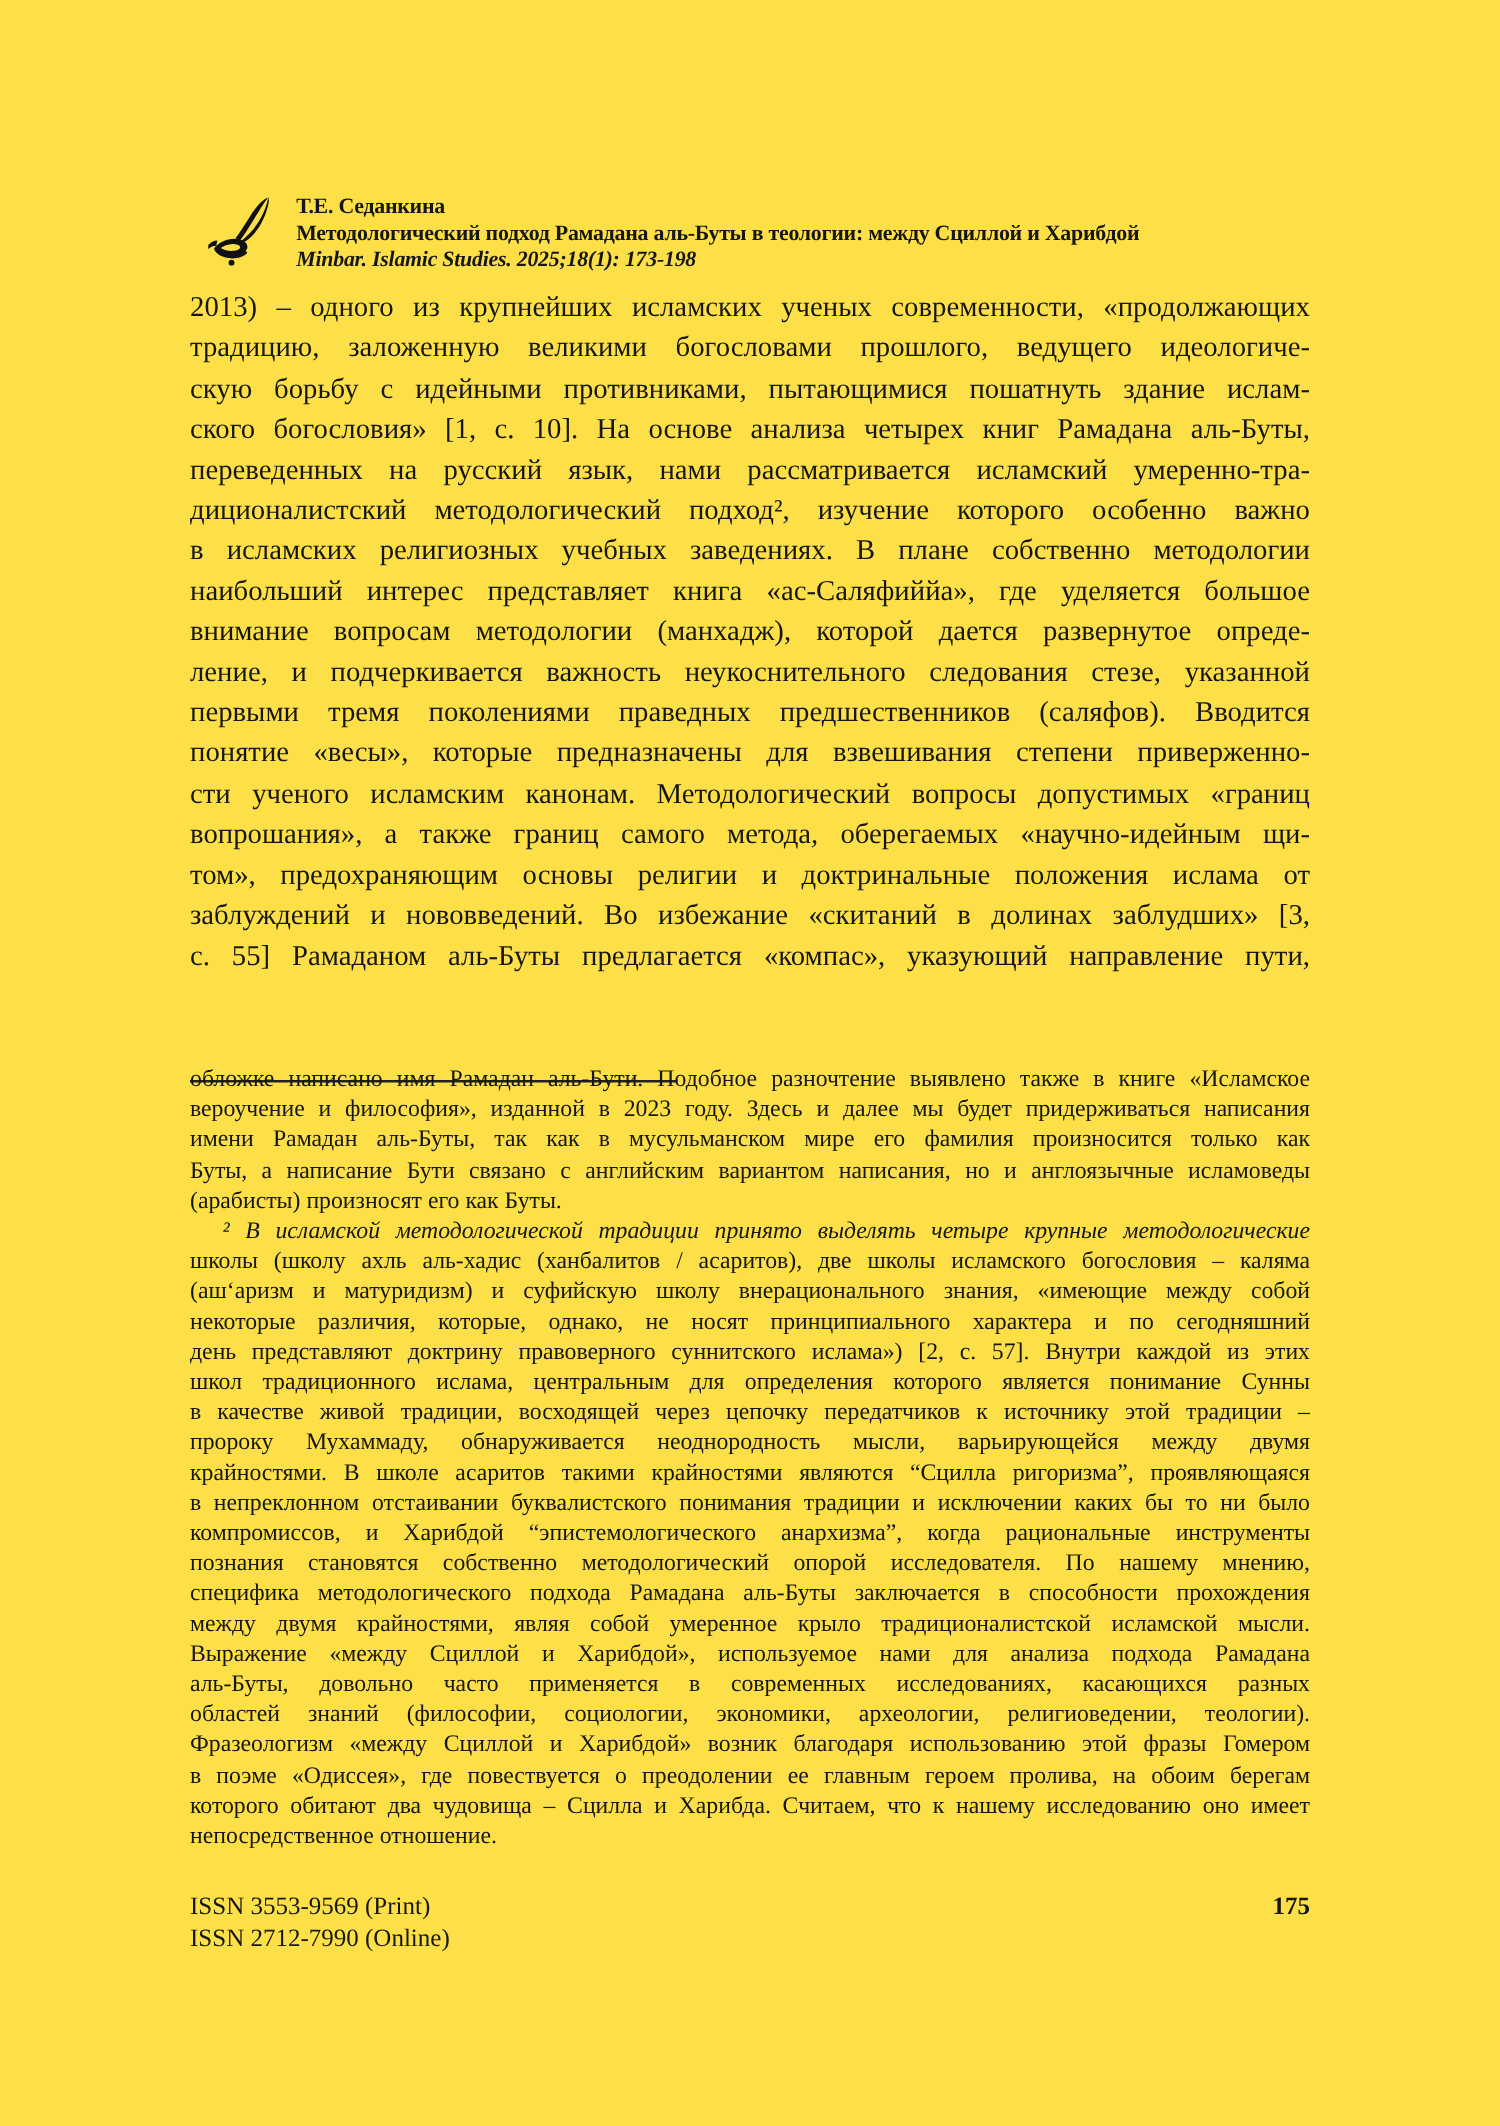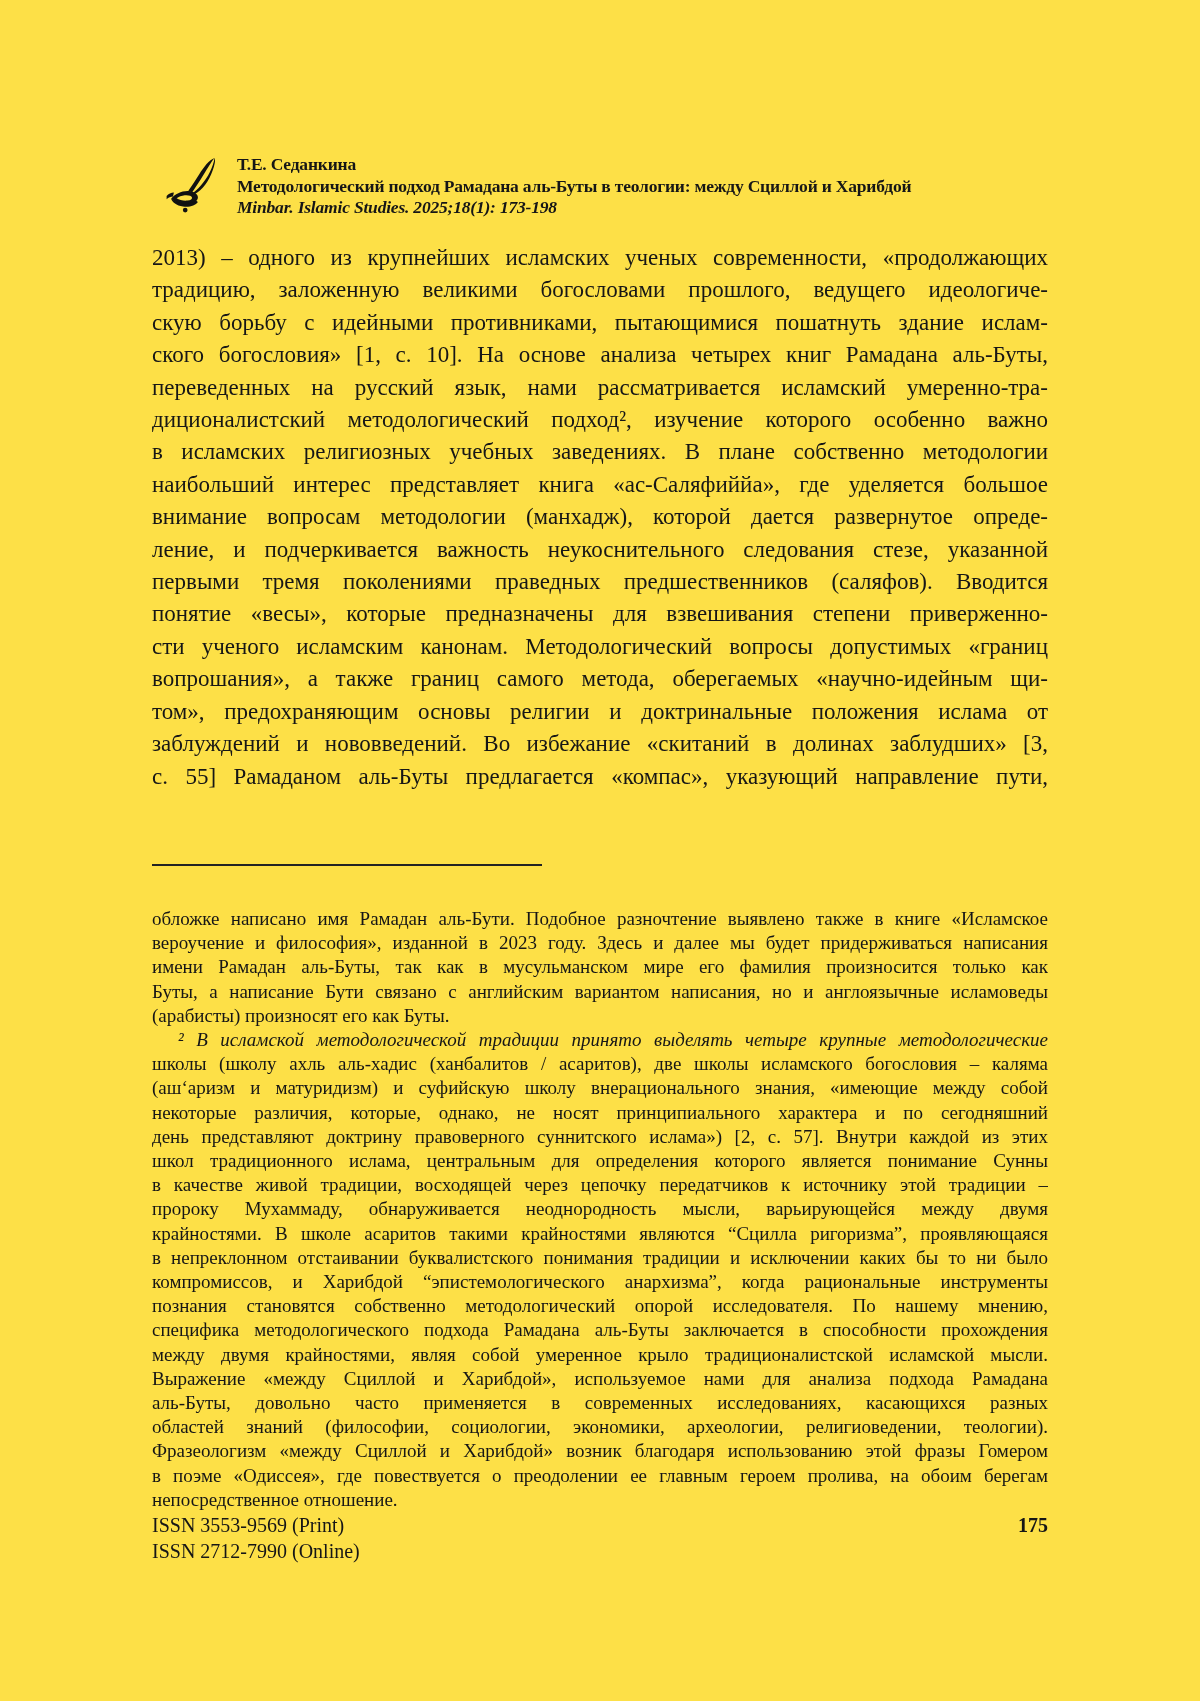--- a/index.html
+++ b/index.html
@@ -34,21 +34,21 @@
     font-size: 17.5px;
     line-height: 21.5px;
     letter-spacing: -0.2px;
     white-space: nowrap;
   }
   .h-journal { font-style: italic; }
   
   .body-text {
     position: absolute;
     left: 152px;
-    top: 242px;
+    top: 230px;
     width: 896px;
   }
   .body-text .b-line {
     font-family: "Liberation Serif", serif;
     font-size: 23px;
     line-height: 32.4px;
     text-align: justify;
     text-align-last: justify;
     overflow: hidden;
     white-space: normal;
@@ -57,21 +57,21 @@
   .fn-sep {
     position: absolute;
     left: 152px;
     top: 864px;
     width: 390px;
     border-top: 2px solid #222222;
   }
   .footnotes {
     position: absolute;
     left: 152px;
-    top: 907px;
+    top: 852px;
     width: 896px;
   }
   .fn-para .f-line {
     font-family: "Liberation Serif", serif;
     font-size: 19px;
     line-height: 24.2px;
     text-align: justify;
     text-align-last: justify;
     overflow: hidden;
   }
@@ -162,20 +162,21 @@
         <div class="f-line">в непреклонном отстаивании буквалистского понимания традиции и исключении каких бы то ни было</div>
         <div class="f-line">компромиссов, и Харибдой “эпистемологического анархизма”, когда рациональные инструменты</div>
         <div class="f-line">познания становятся собственно методологический опорой исследователя. По нашему мнению,</div>
         <div class="f-line">специфика методологического подхода Рамадана аль-Буты заключается в способности прохождения</div>
         <div class="f-line">между двумя крайностями, являя собой умеренное крыло традиционалистской исламской мысли.</div>
         <div class="f-line">Выражение «между Сциллой и Харибдой», используемое нами для анализа подхода Рамадана</div>
         <div class="f-line">аль-Буты, довольно часто применяется в современных исследованиях, касающихся разных</div>
         <div class="f-line">областей знаний (философии, социологии, экономики, археологии, религиоведении, теологии).</div>
         <div class="f-line">Фразеологизм «между Сциллой и Харибдой» возник благодаря использованию этой фразы Гомером</div>
         <div class="f-line">в поэме «Одиссея», где повествуется о преодолении ее главным героем пролива, на обоим берегам</div>
+        <div class="f-line">которого обитают два чудовища – Сцилла и Харибда. Считаем, что к нашему исследованию оно имеет</div>
         <div class="f-line">непосредственное отношение.</div>
       </div>
   </div>
 
   <div class="footer">
     <div class="issn-block">
       <div>ISSN 3553-9569 (Print)</div>
       <div>ISSN 2712-7990 (Online)</div>
     </div>
     <div class="page-num">175</div>

